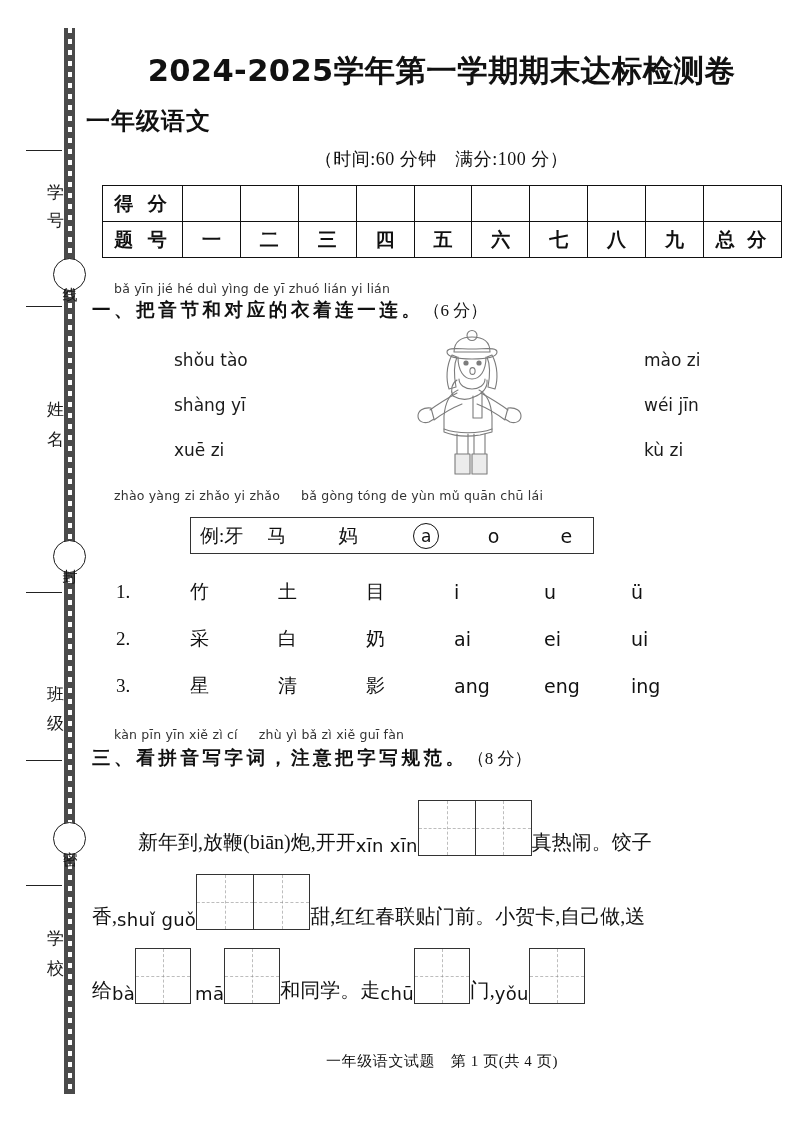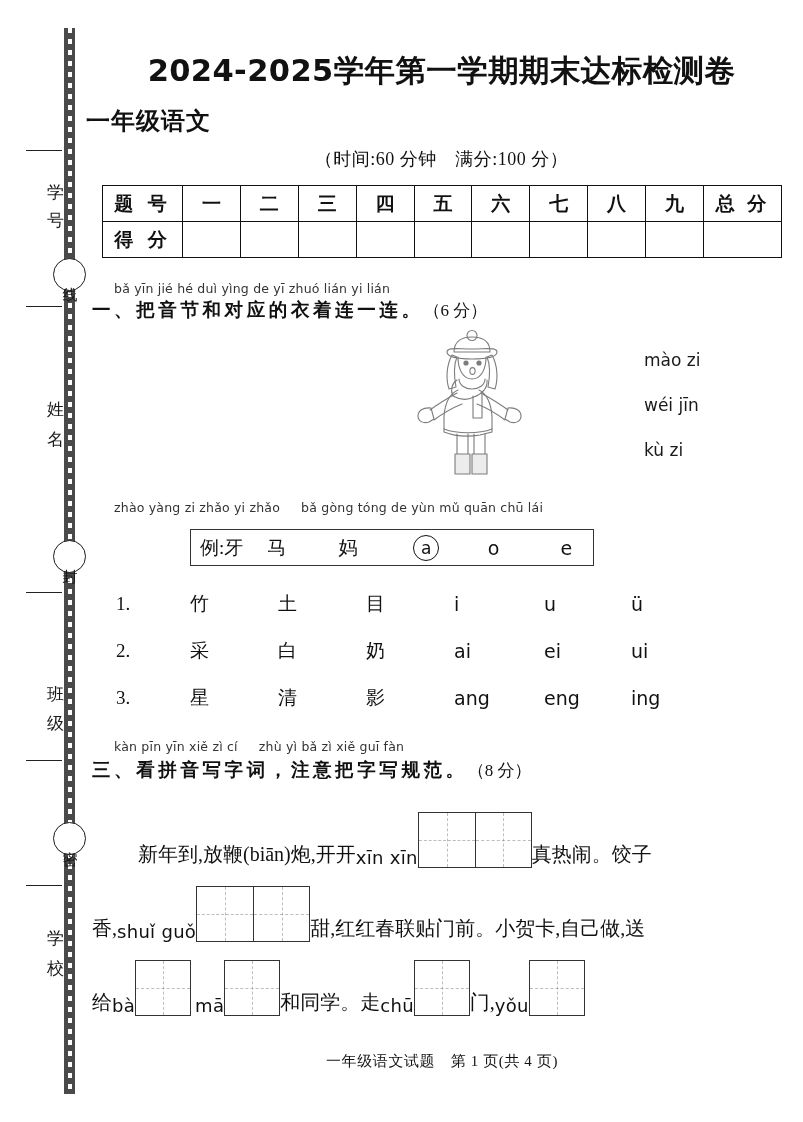--- a/index.html
+++ b/index.html
@@ -310,53 +310,58 @@
 
 <div id="sheet">
 
   <h1 id="exam-title">2024-2025学年第一学期期末达标检测卷</h1>
   <h2 id="exam-subject">一年级语文</h2>
   <div id="exam-meta">（时间:60 分钟　满分:100 分）</div>
 
   <table id="score-table">
     <tbody>
       <tr>
+        <td class="lead">得 分</td>
+        <td></td>
+        <td></td>
+        <td></td>
+        <td></td>
+        <td></td>
+        <td></td>
+        <td></td>
+        <td></td>
+        <td></td>
+        <td class="total"></td>
+      </tr>
+      <tr>
         <td class="lead">题 号</td>
         <td>一</td>
         <td>二</td>
         <td>三</td>
         <td>四</td>
         <td>五</td>
         <td>六</td>
         <td>七</td>
         <td>八</td>
         <td>九</td>
         <td class="total">总 分</td>
       </tr>
-      <tr>
-        <td class="lead">得 分</td>
-        <td></td>
-        <td></td>
-        <td></td>
-        <td></td>
-        <td></td>
-        <td></td>
-        <td></td>
-        <td></td>
-        <td></td>
-        <td class="total"></td>
-      </tr>
     </tbody>
   </table>
 
   <div class="q-block" style="margin-top:23px;">
     <div class="q-pinyin">bǎ yīn jié hé duì yìng de  yī zhuó lián yi lián</div>
     <div class="q-title"><span>一、把音节和对应的衣着连一连。</span><span class="q-score">（6 分）</span></div>
 
     <div id="q1-match">
+      <div class="match-col left">
+        <div>shǒu tào</div>
+        <div>shàng yī</div>
+        <div>xuē zi</div>
+      </div>
 
       <svg id="girl-figure" viewBox="0 0 140 152">
         <g fill="none" stroke="#7c7c7c" stroke-width="1.1" stroke-linejoin="round" stroke-linecap="round">
 
           <circle cx="70" cy="7.5" r="5"></circle>
 
           <path d="M52 24 C52 13 60 9 70 9 C80 9 88 13 88 24 Z"></path>
 
           <path d="M45 24 C45 19 56 21 70 21 C84 21 95 19 95 24 C95 29 84 31 70 31 C56 31 45 29 45 24 Z"></path>
 
@@ -396,21 +401,21 @@
       </svg>
 
       <div class="match-col right">
         <div>mào zi</div>
         <div>wéi jīn</div>
         <div>kù zi</div>
       </div>
     </div>
   </div>
 
-  <div class="q-block" style="margin-top:20px;">
+  <div class="q-block" style="margin-top:8px;">
     <div class="q-pinyin">zhào yàng zi zhǎo yi zhǎo 　 bǎ gòng tóng de yùn mǔ quān chū lái</div>
 
     <div id="example-box">
       <span class="cell ex-label">例:牙</span>
       <span class="cell ex-c1">马</span>
       <span class="cell ex-c2">妈</span>
       <span class="cell ex-c3"><span class="circled">a</span></span>
       <span class="cell ex-c4">o</span>
       <span class="cell ex-c5">e</span>
     </div>

